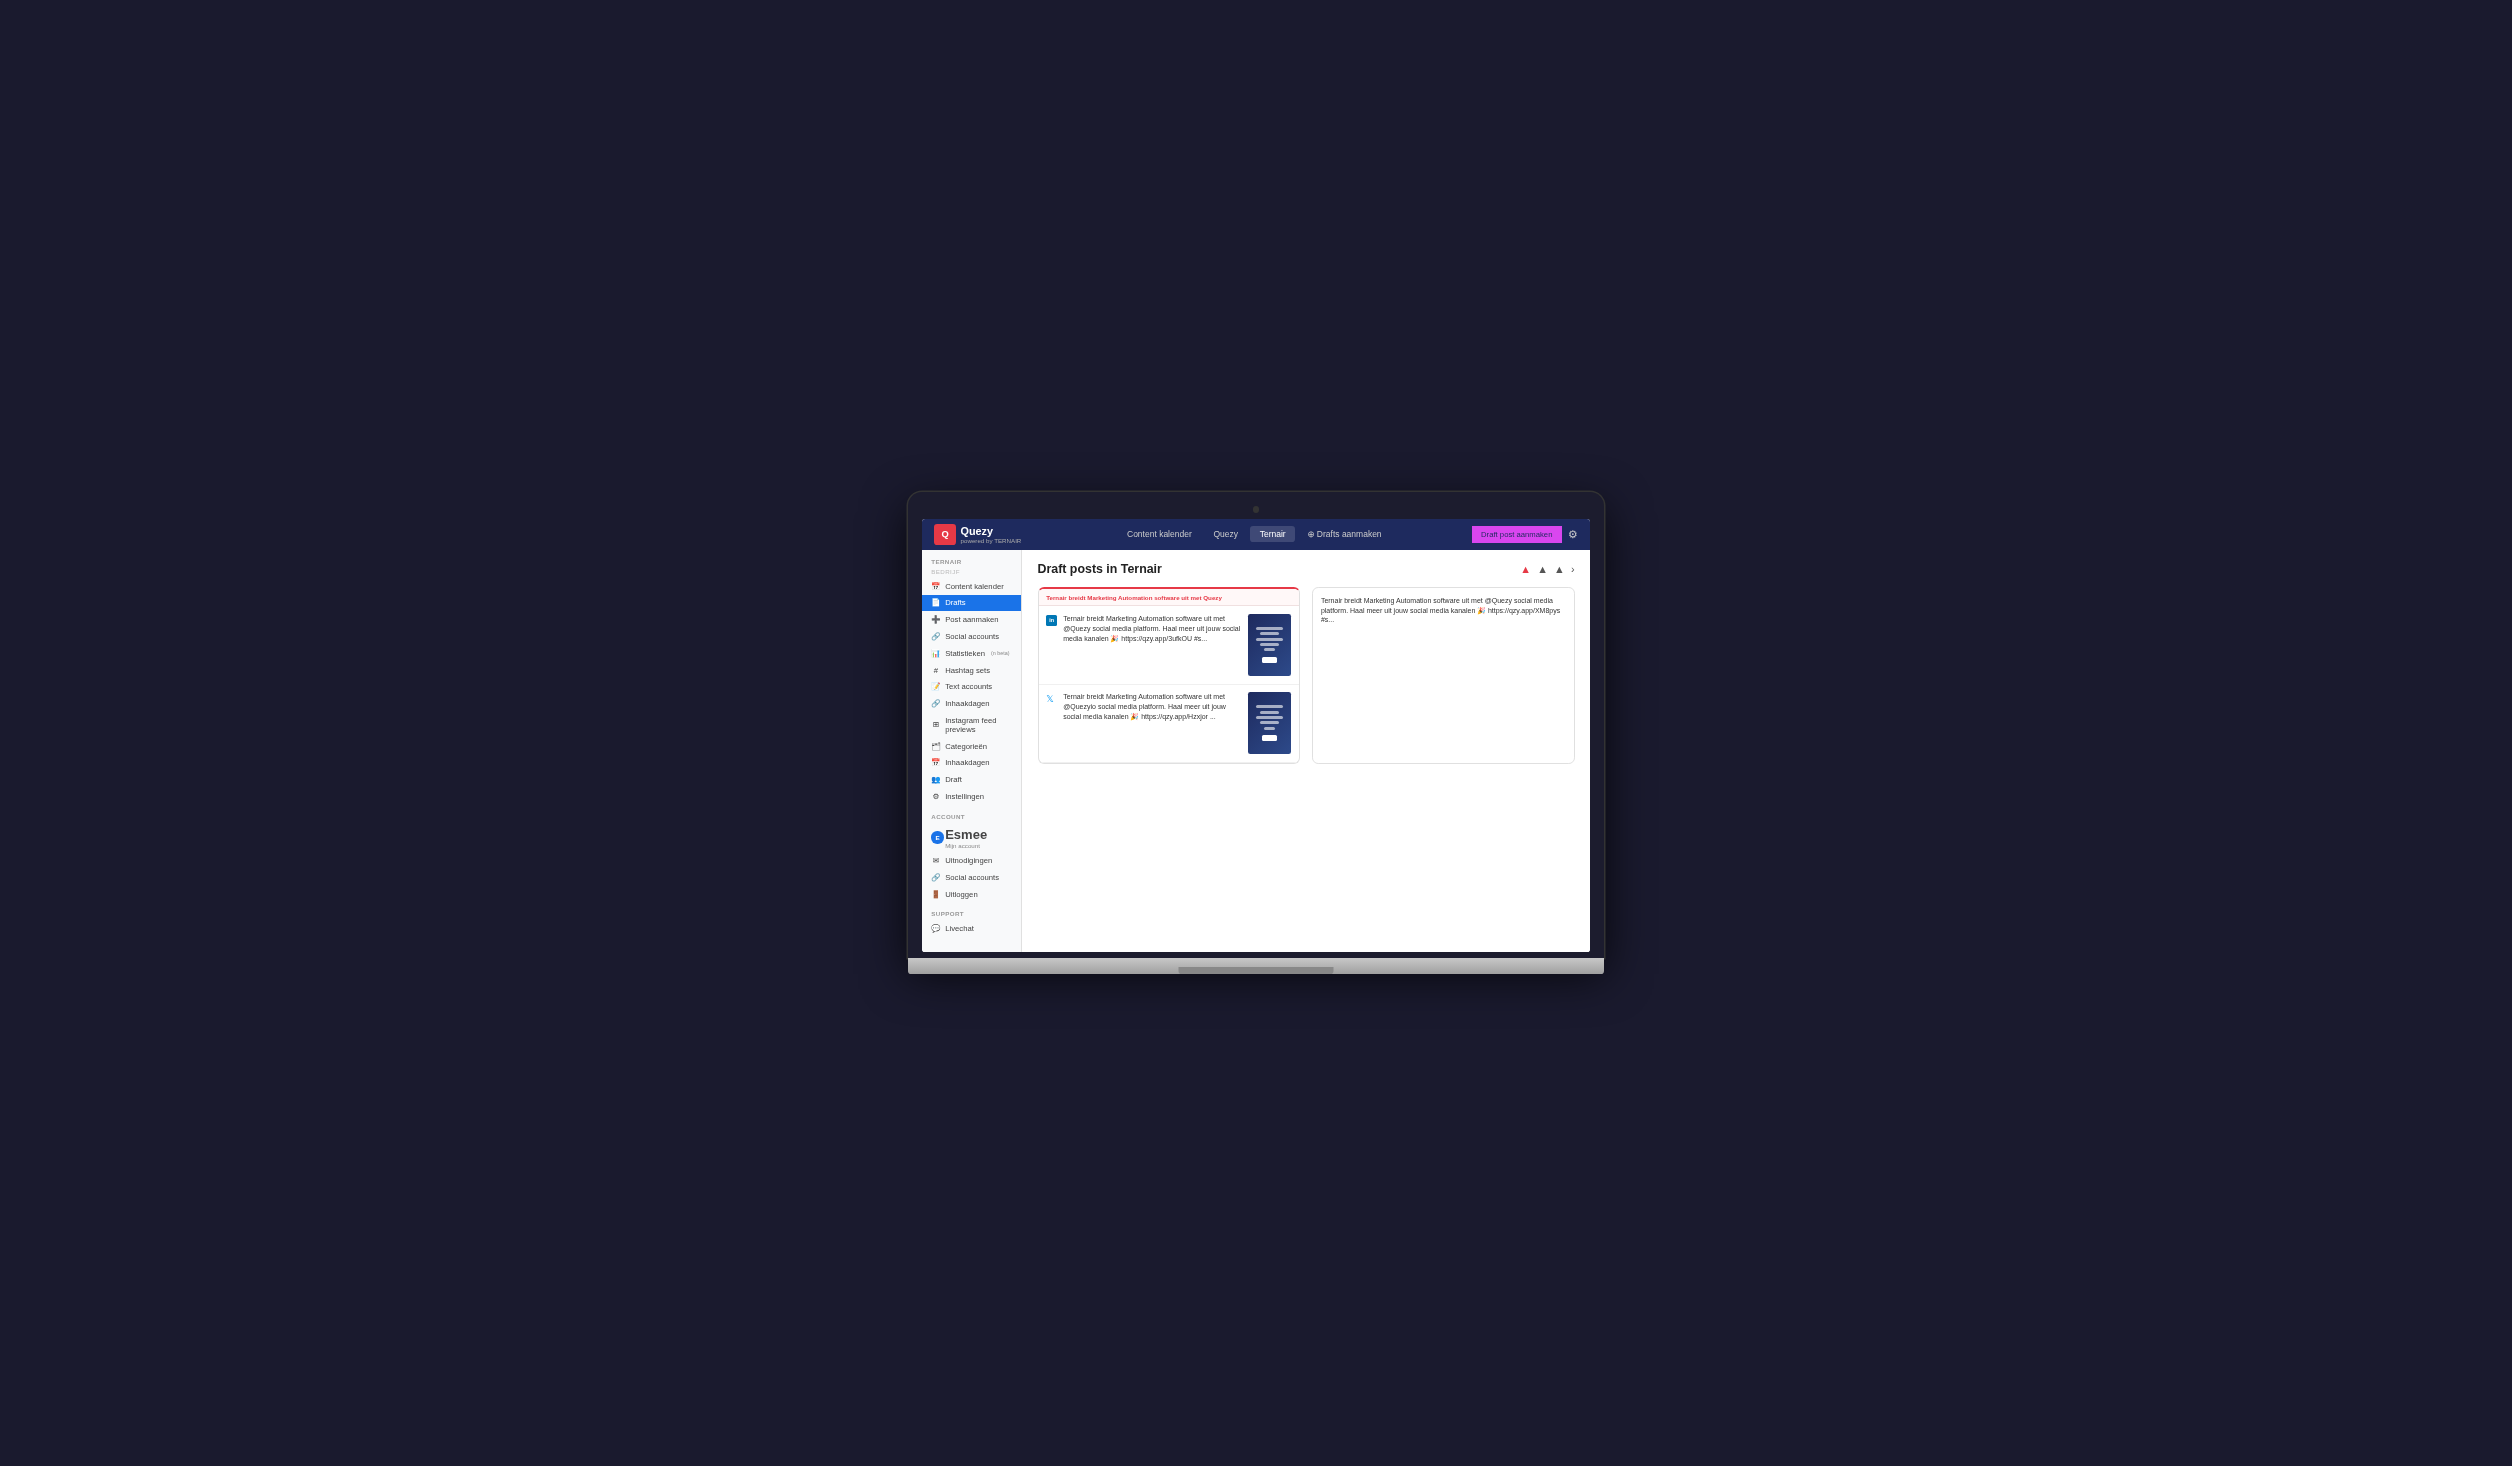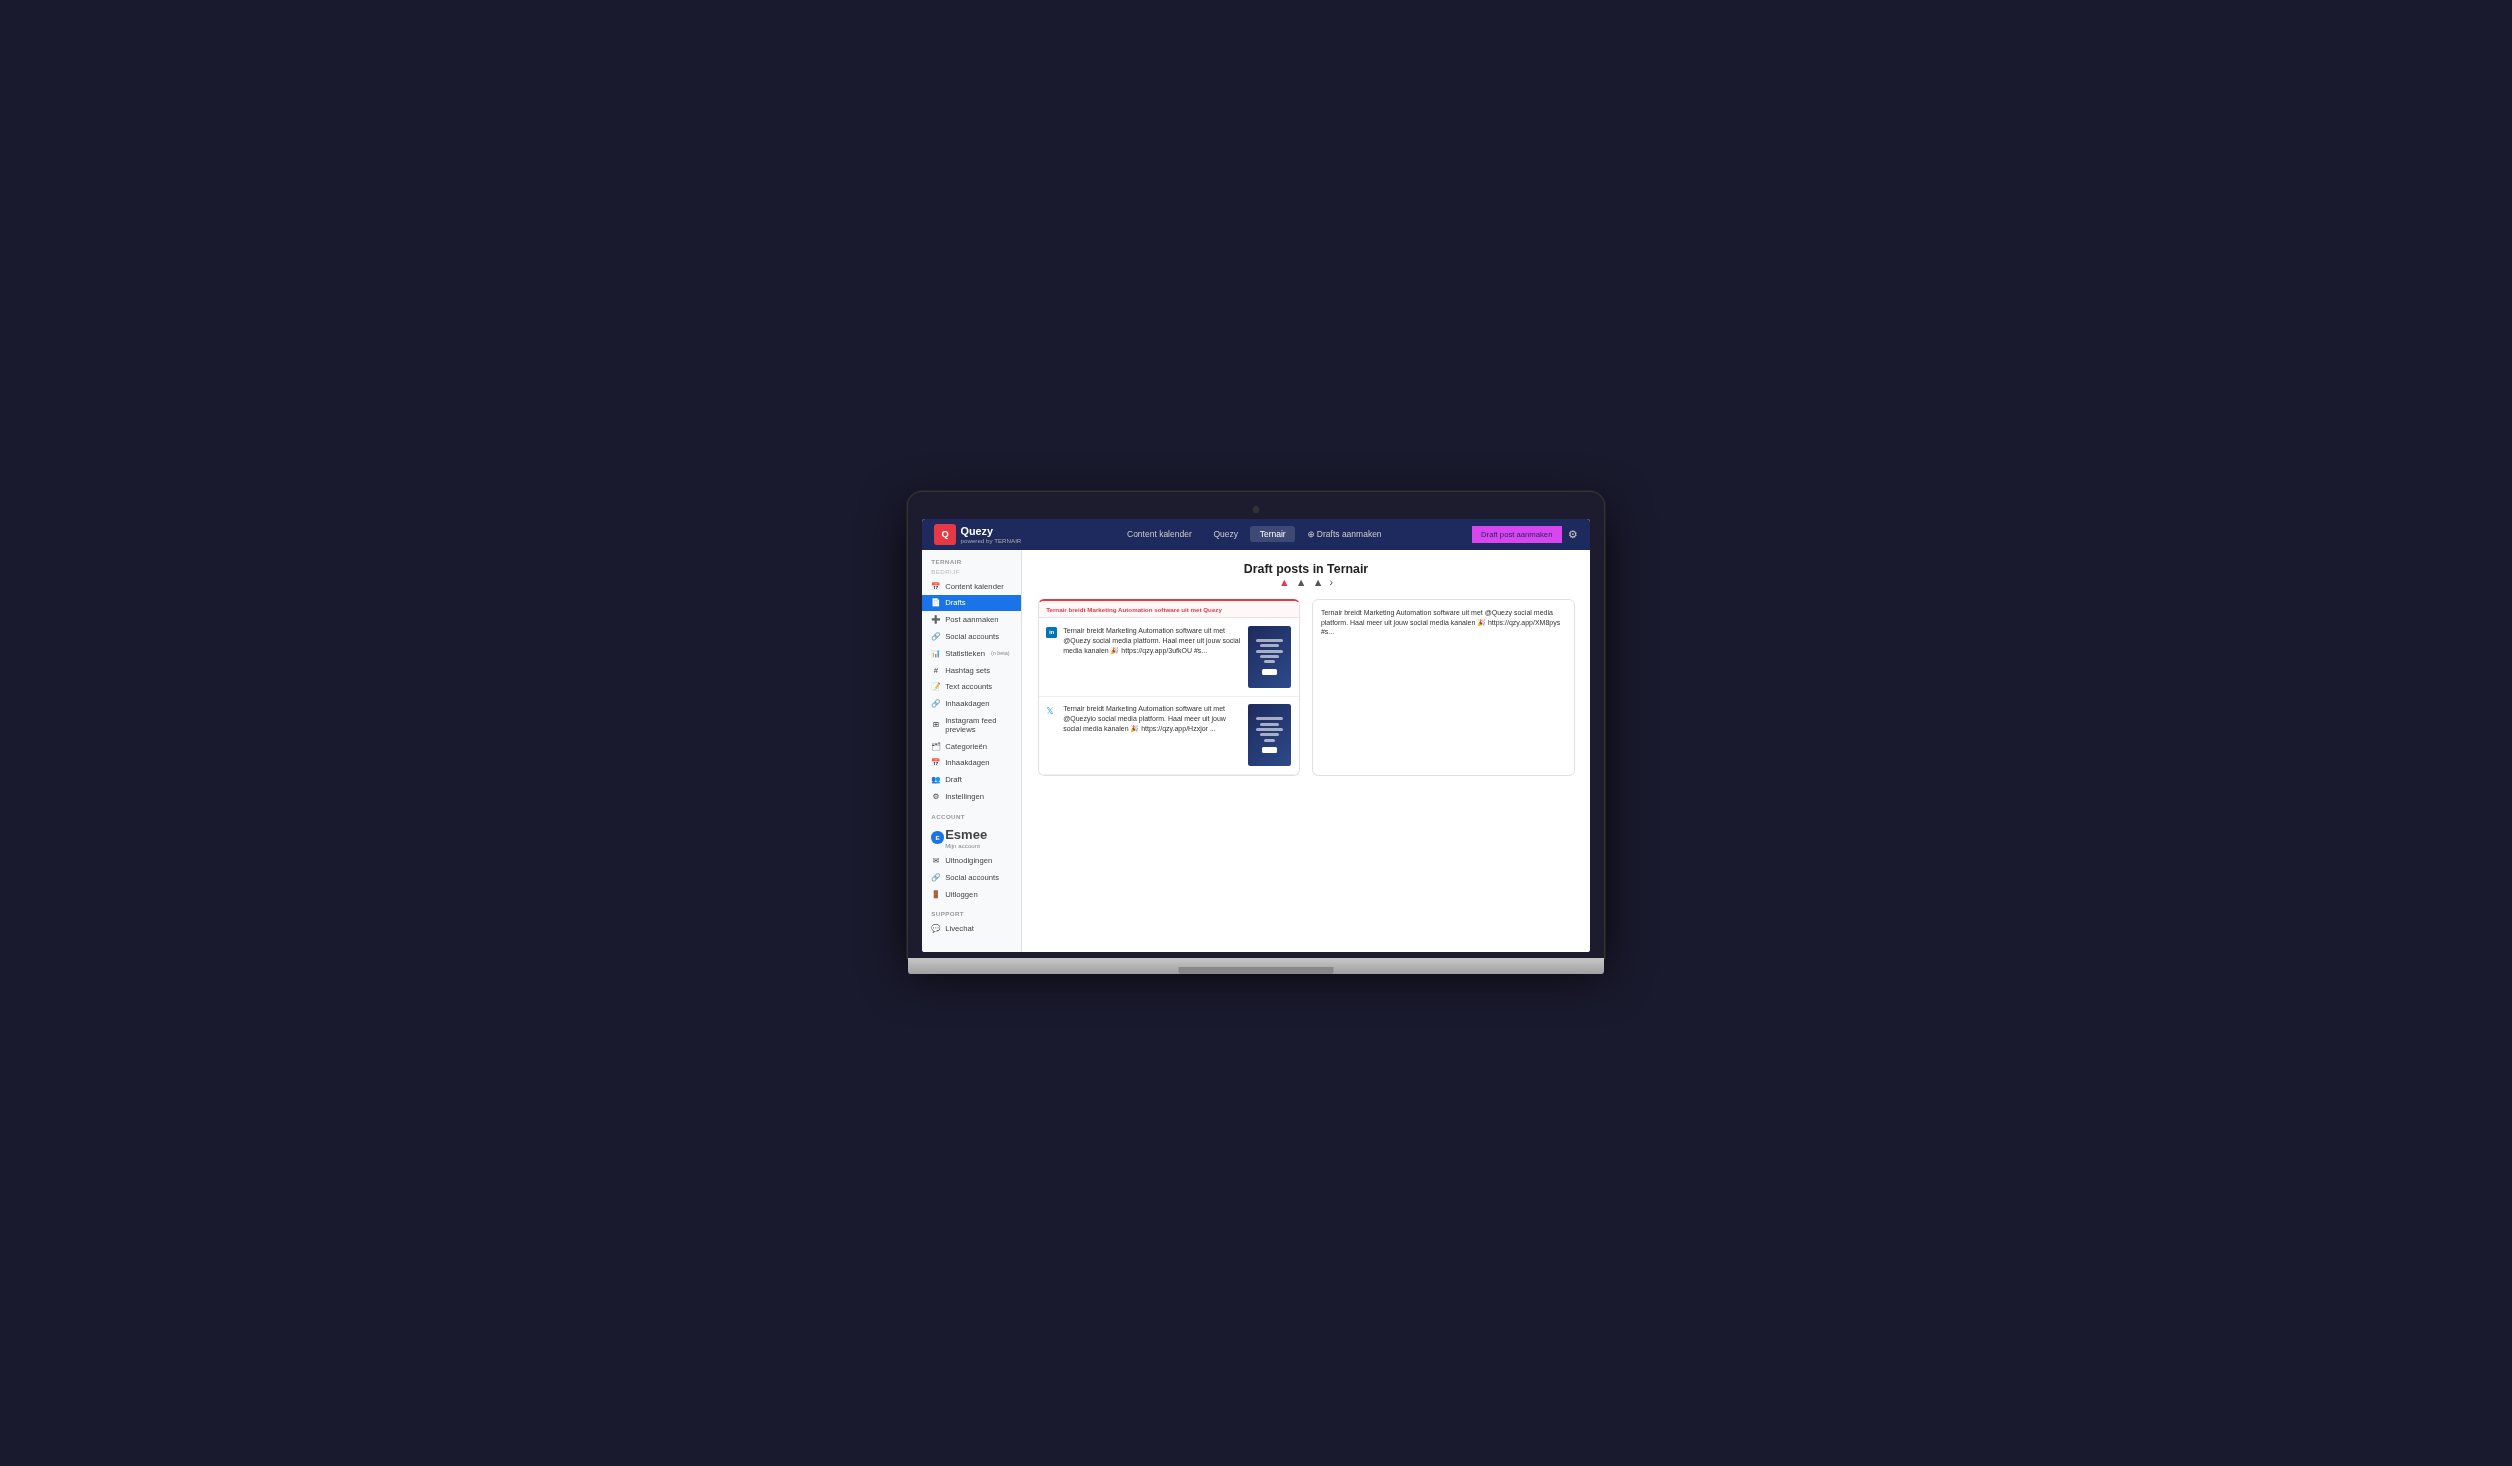--- a/index.html
+++ b/index.html
@@ -220,21 +220,20 @@
       background: #fff;
       overflow-y: auto;
       padding: 12.4px 15.5px;
     }
 
     .content-header {
       display: flex;
       justify-content: space-between;
       align-items: center;
       margin-bottom: 10.8px;
-      flex-direction: column;
     }
 
     .content-title {
       font-size: 12.4px;
       font-weight: 700;
       color: #222;
     }
 
     .content-actions {
       display: flex;

